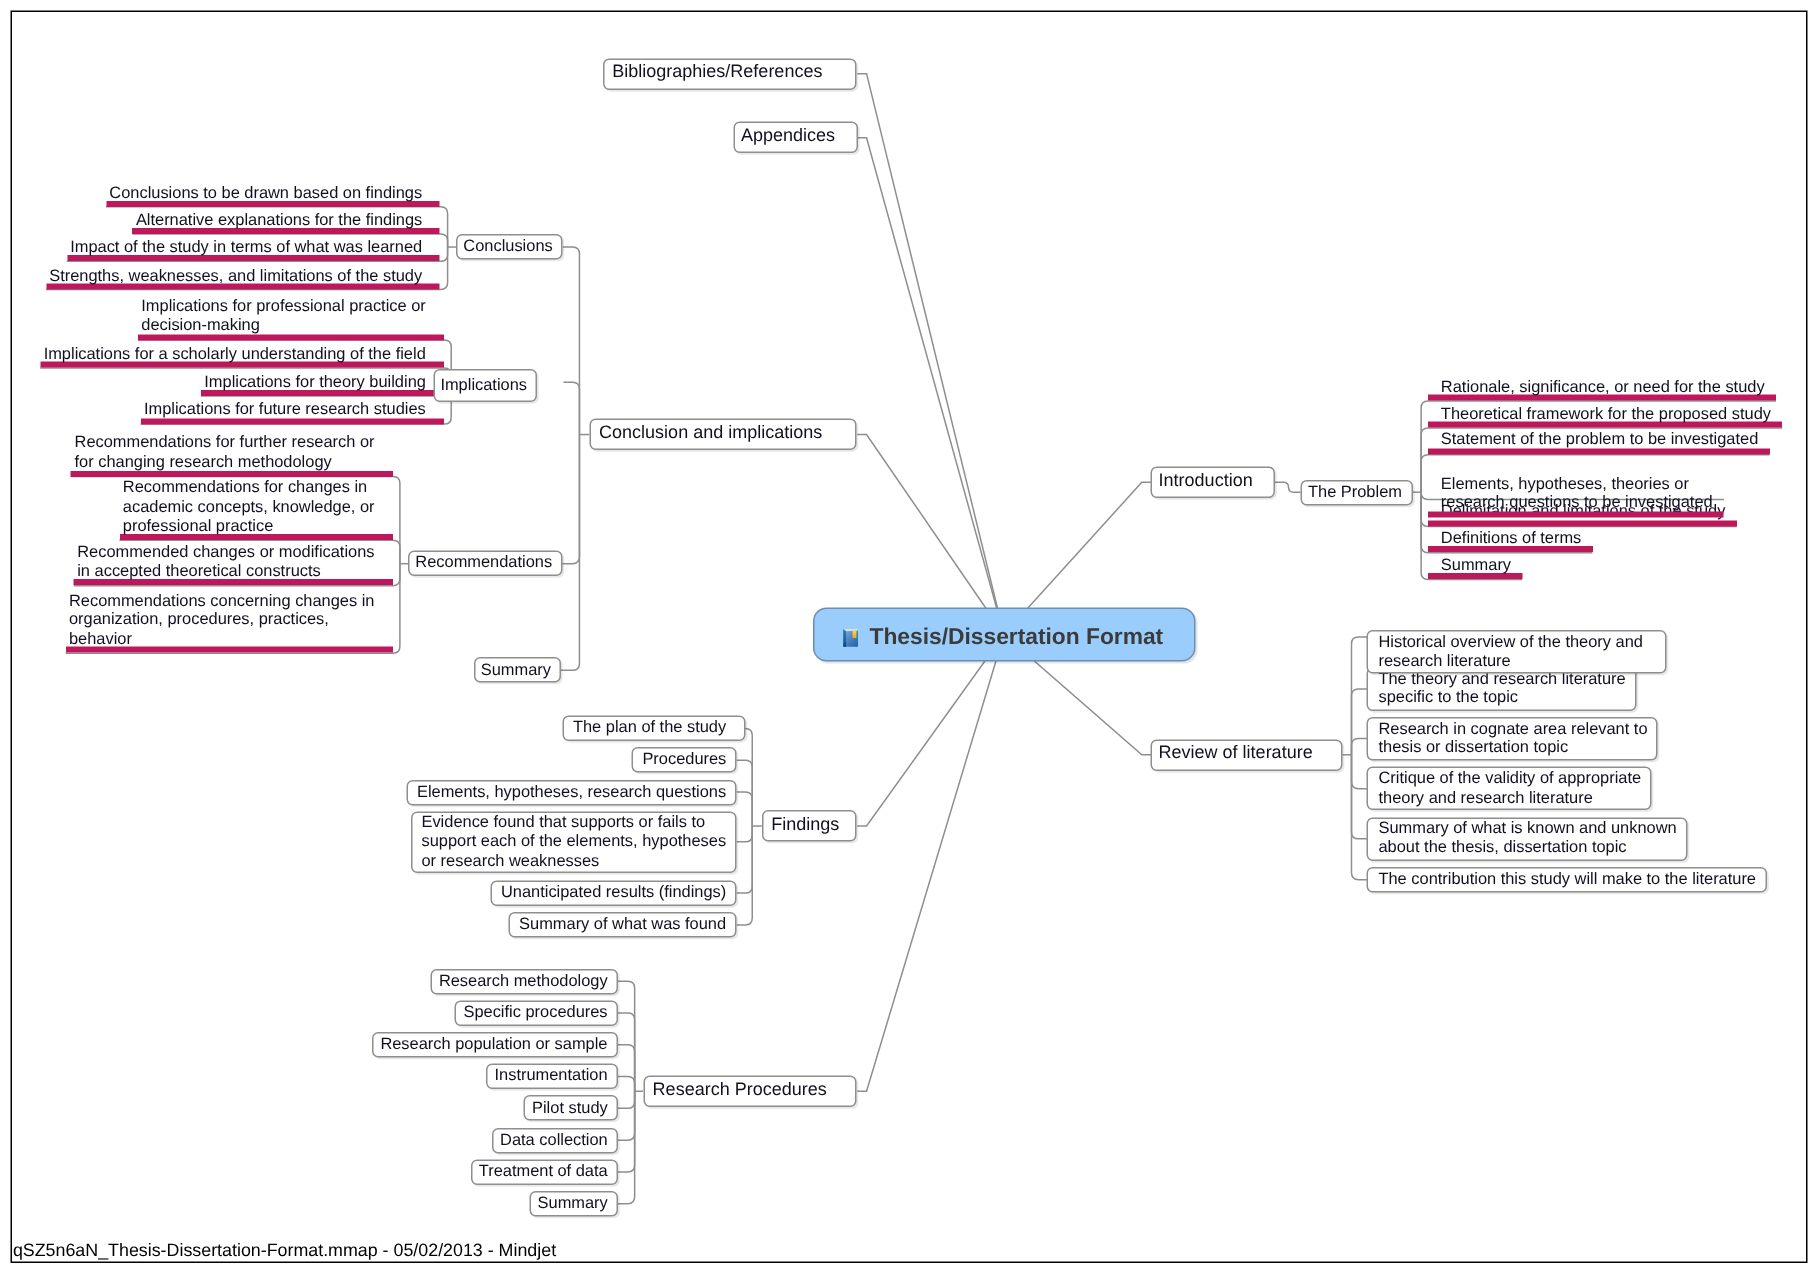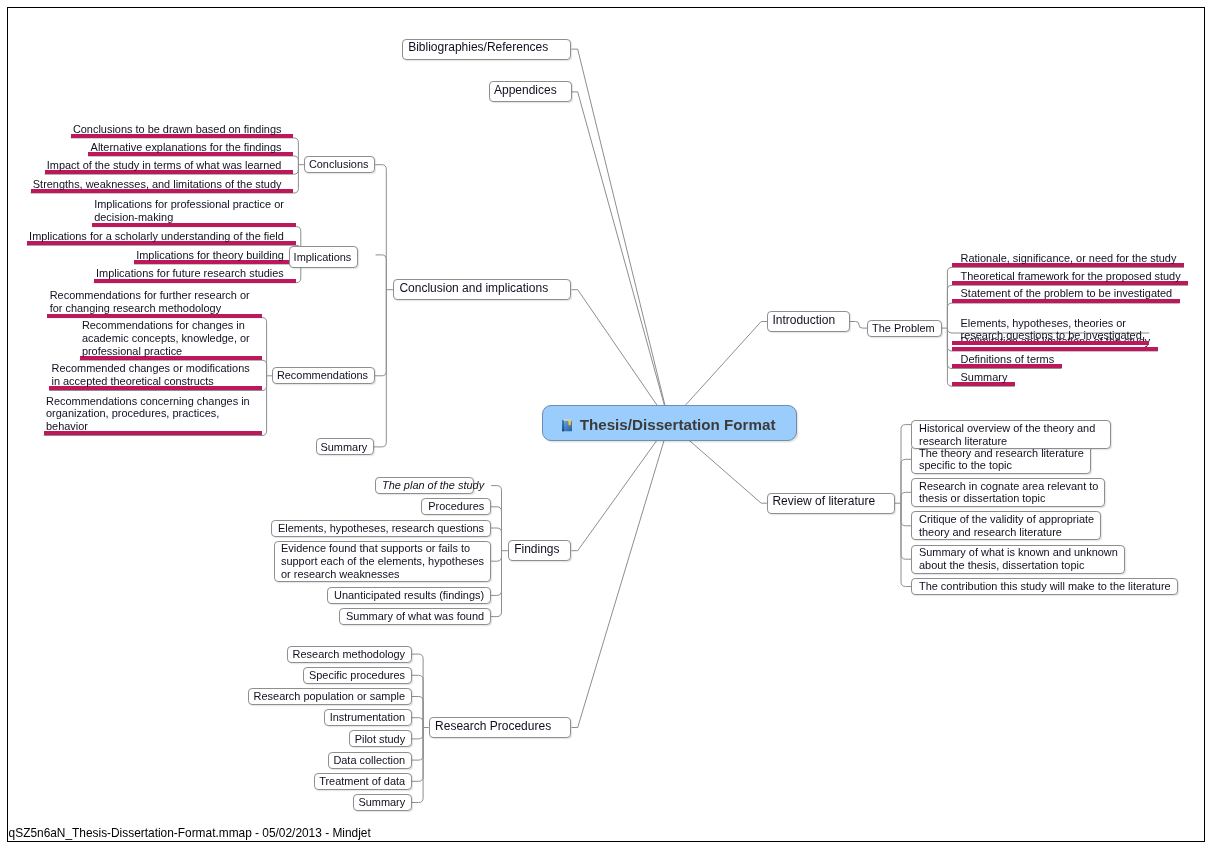--- a/index.html
+++ b/index.html
@@ -196,21 +196,21 @@
         <span class="ln">in accepted theoretical constructs</span>
       </div>
     </div>
   <div class="node ul lvl3" style="left:43.7px;top:393.4px;width:217.9px;height:42.1px;z-index:879;">
       <div class="tx" style="left:2.3px;right:11.7px">
         <span class="ln">Recommendations concerning changes in</span>
         <span class="ln">organization, procedures, practices,</span>
         <span class="ln">behavior</span>
       </div>
     </div>
-  <div class="node box lvl3" style="left:374.6px;top:477.1px;width:99px;height:17.0px;z-index:878;font-style:italic;">
+  <div class="node box lvl3" style="left:374.6px;top:477.1px;width:122px;height:17.0px;z-index:878;">
       <div class="tx" style="left:6.4px;right:7.8px">
         <span class="ln">The plan of the study</span>
       </div>
     </div>
   <div class="node box lvl3" style="left:420.9px;top:498.3px;width:70.2px;height:17.0px;z-index:877;">
       <div class="tx" style="left:6.4px;right:7.8px">
         <span class="ln">Procedures</span>
       </div>
     </div>
   <div class="node box lvl3" style="left:270.6px;top:519.5px;width:220.5px;height:17.0px;z-index:876;">

